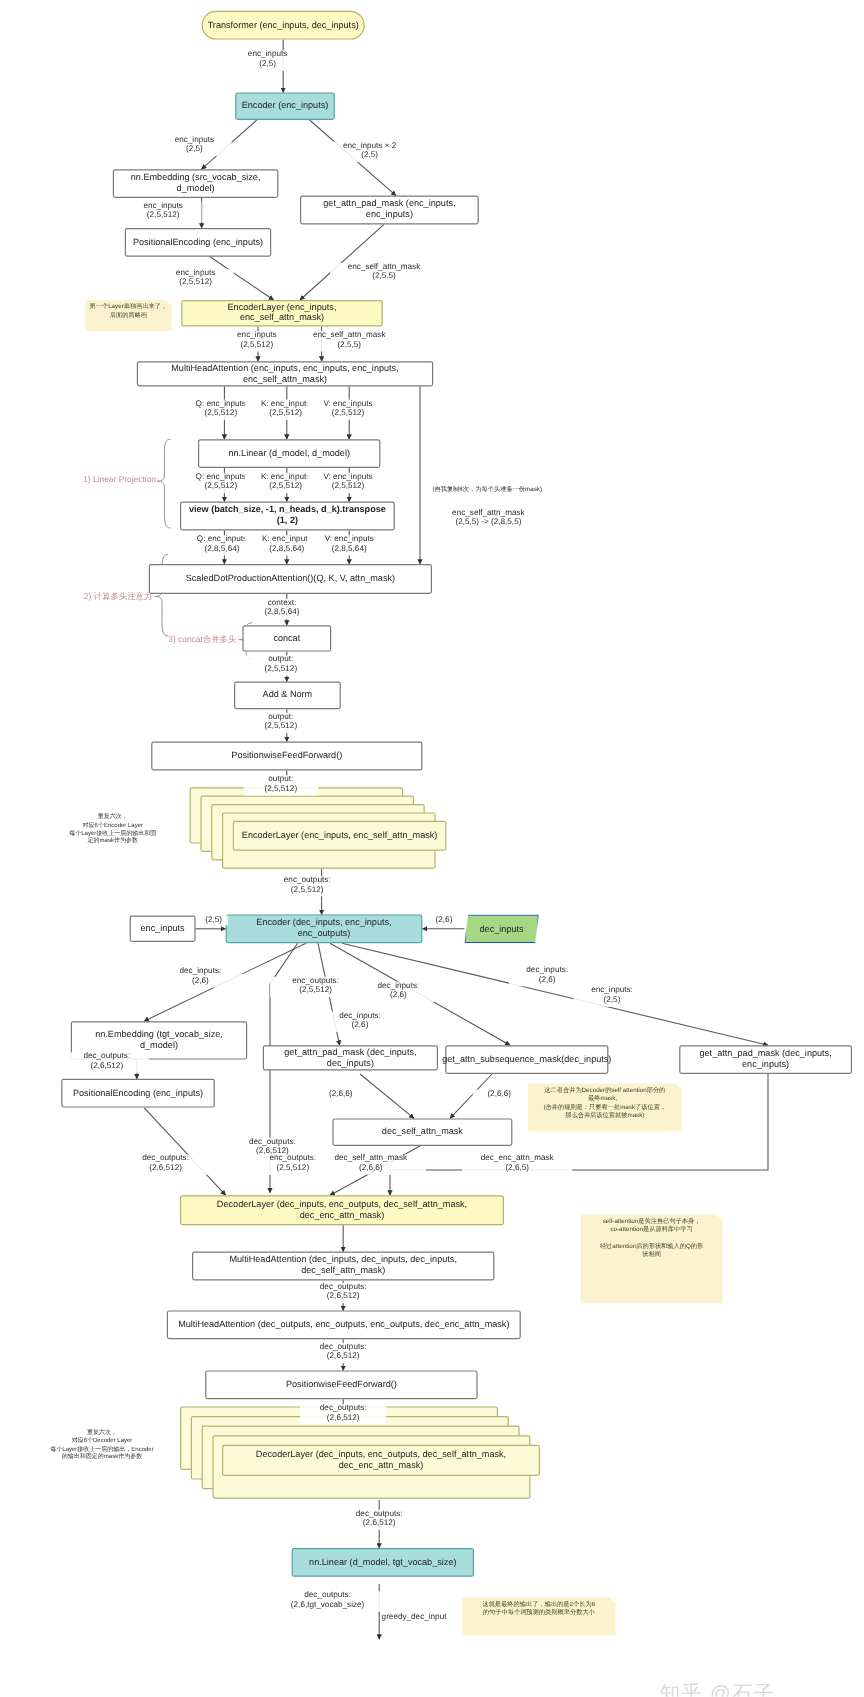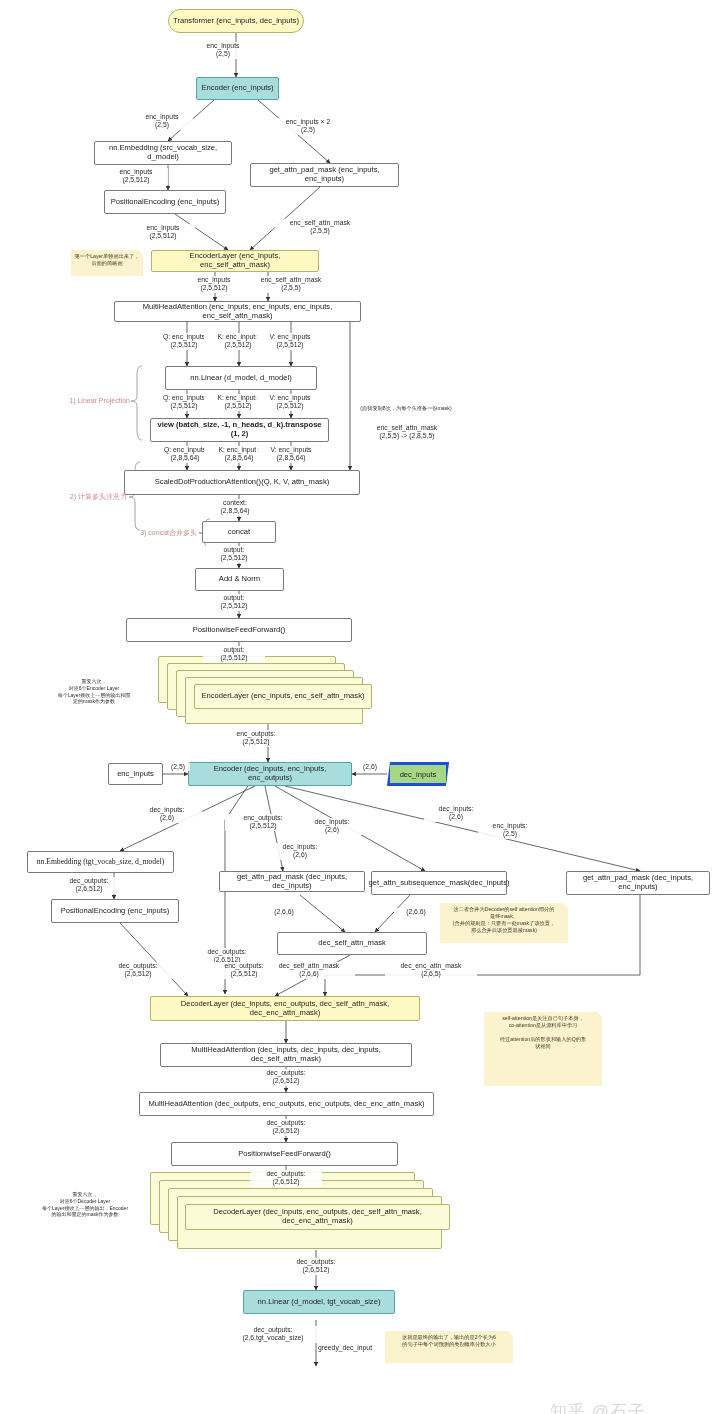--- a/index.html
+++ b/index.html
@@ -87,21 +87,21 @@
     position:absolute;
     font-size:7px;
     color:#c98a8a;
     white-space:nowrap;
     text-align:right;
   }
   .trapezoid{
     position:absolute;
     box-sizing:border-box;
     background:#a6d785;
-    border:3px solid #1d4ed8;
+    border:1px solid #1d4ed8;
     display:flex;align-items:center;justify-content:center;
     font-size:7.6px;color:#222;
     clip-path:polygon(0% 0%, 100% 0%, 100% 100%, 0% 100%);
   }
   .watermark{
     position:absolute;
     font-size:17px;
     color:#d8d8d8;
     letter-spacing:1px;
     white-space:nowrap;
@@ -239,21 +239,21 @@
     <div class="sheet" style="left:27px;top:21px;width:178px;height:47px;"></div>
     <div class="front" style="left:36px;top:28px;width:178px;height:25px;">EncoderLayer (enc_inputs, enc_self_attn_mask)</div>
   </div>
 
   <div class="node" style="left:108px;top:763px;width:55px;height:22px;">enc_inputs</div>
 
   <div class="node teal" style="left:188px;top:762px;width:164px;height:24px;">Encoder (dec_inputs, enc_inputs, enc_outputs)</div>
 
   <div class="trapezoid" style="left:387px;top:762px;width:62px;height:24px;clip-path:polygon(5% 0%, 100% 0%, 95% 100%, 0% 100%);">dec_inputs</div>
 
-  <div class="node" style="left:27px;top:851px;width:147px;height:22px;font-family:Liberation Serif, serif;">nn.Embedding (tgt_vocab_size, d_model)</div>
+  <div class="node" style="left:59px;top:851px;width:147px;height:32px;">nn.Embedding (tgt_vocab_size, d_model)</div>
 
   <div class="node" style="left:51px;top:899px;width:128px;height:24px;">PositionalEncoding (enc_inputs)</div>
 
   <div class="node" style="left:219px;top:871px;width:146px;height:21px;">get_attn_pad_mask (dec_inputs, dec_inputs)</div>
 
   <div class="node" style="left:371px;top:871px;width:136px;height:24px;">get_attn_subsequence_mask(dec_inputs)</div>
 
   <div class="node" style="left:566px;top:871px;width:144px;height:24px;">get_attn_pad_mask (dec_inputs, enc_inputs)</div>
 
   <div class="node" style="left:277px;top:932px;width:150px;height:23px;">dec_self_attn_mask</div>

